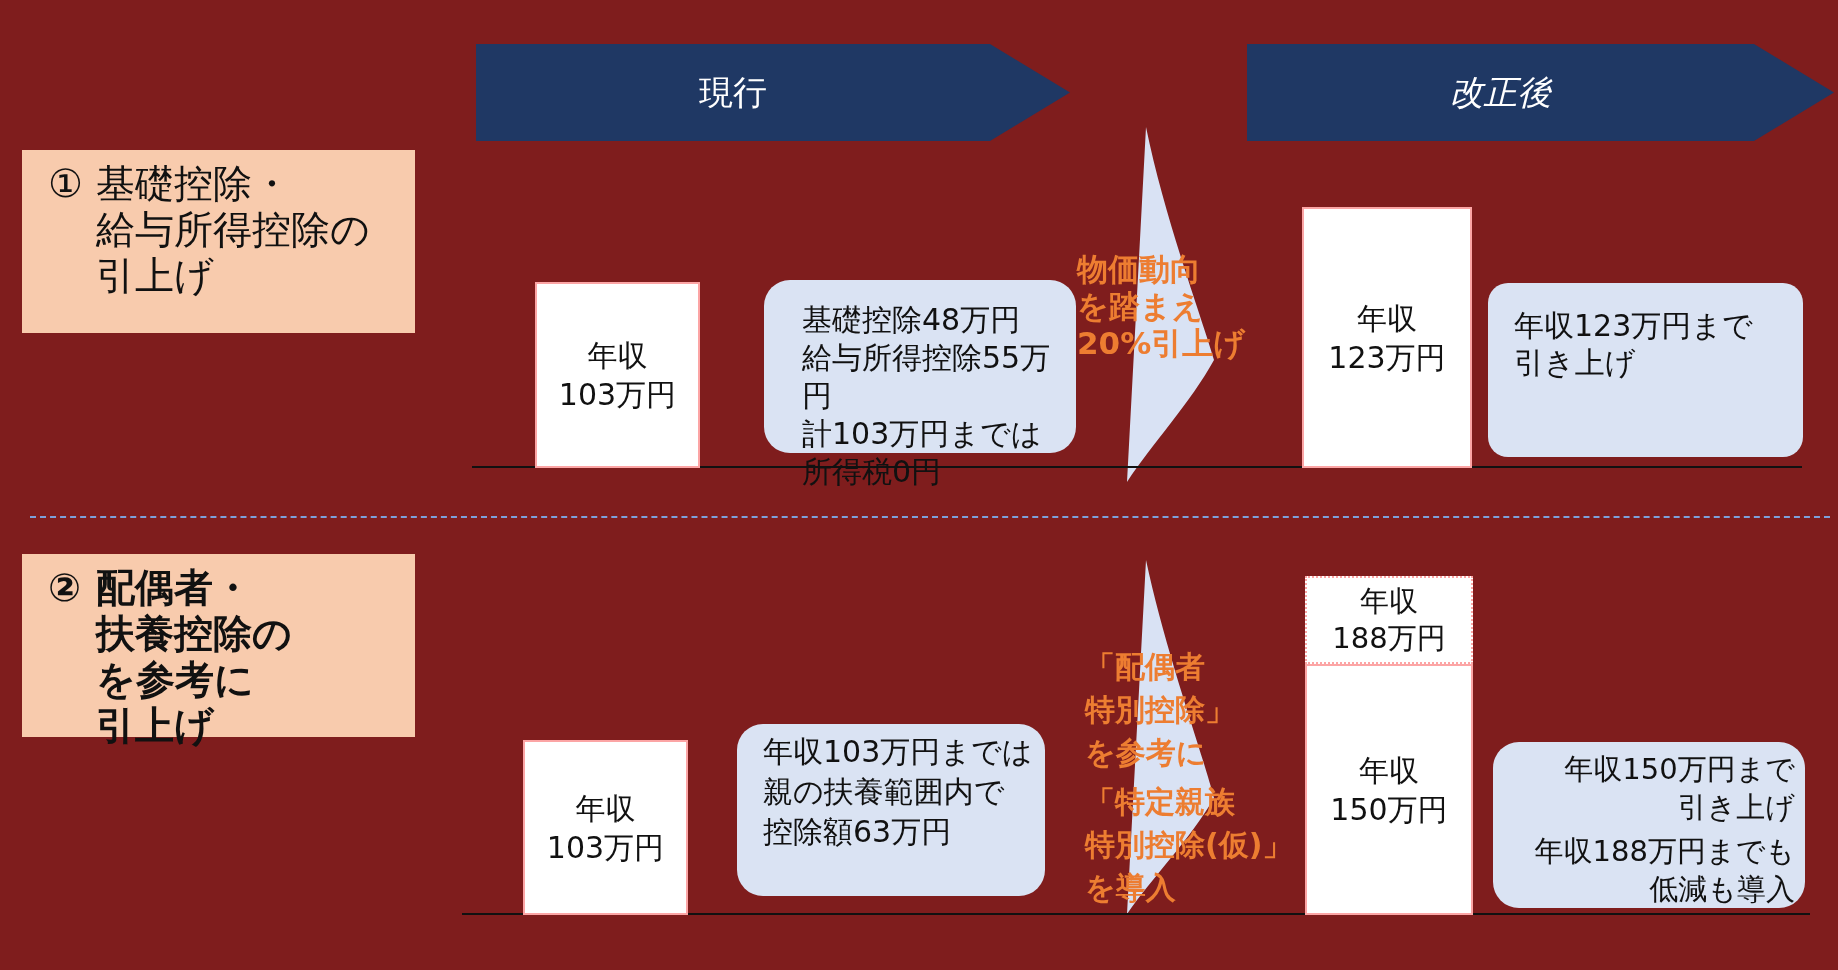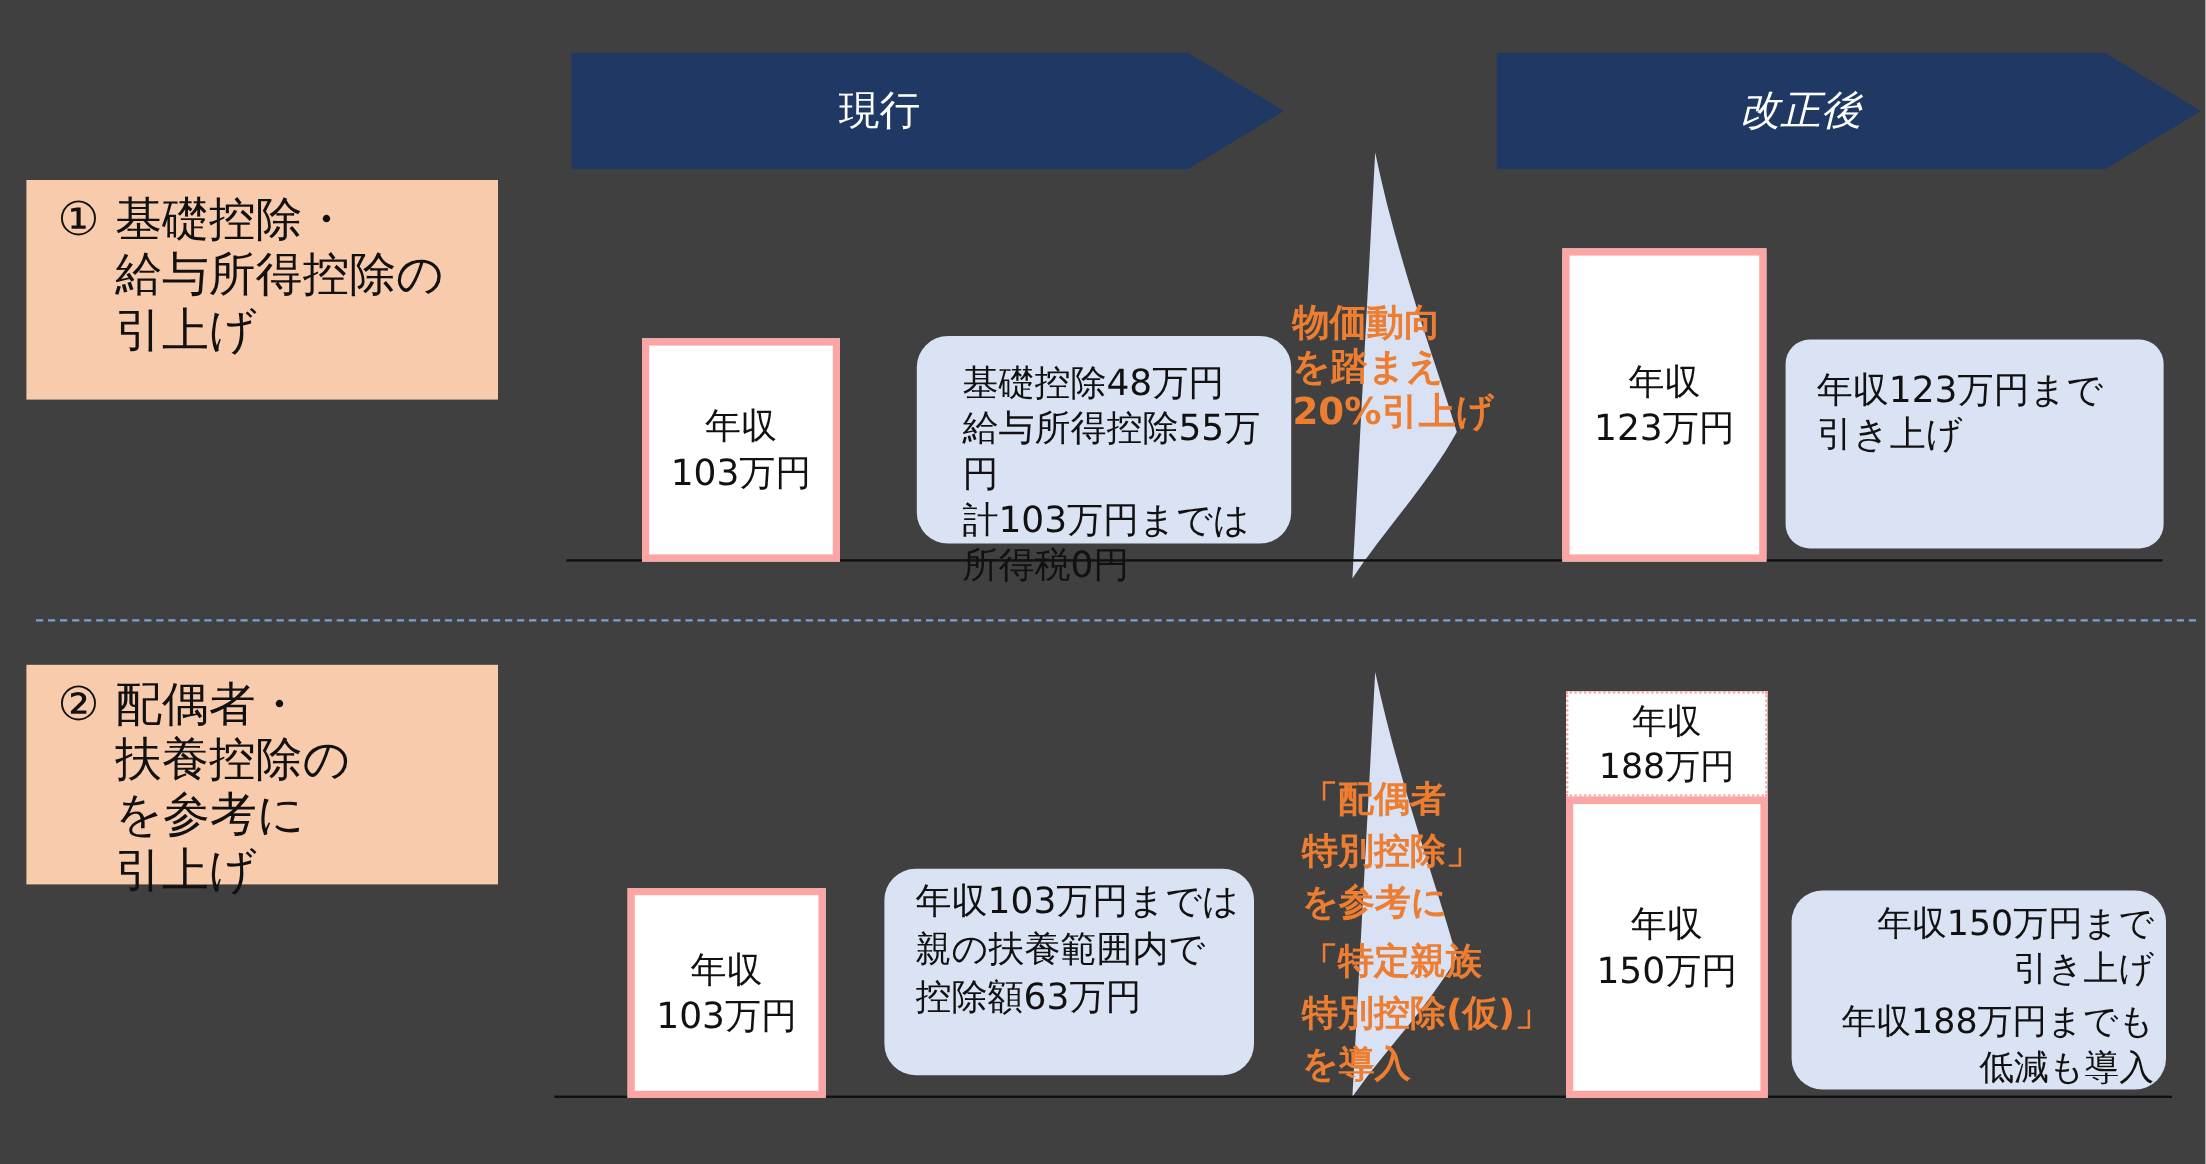--- a/index.html
+++ b/index.html
@@ -1,42 +1,42 @@
 <!DOCTYPE html>
 <html><head>
 <meta charset="utf-8">
 <style>
   html,body { margin:0; padding:0; background:#fff; }
   .stage {
-    position:relative; width:1838px; height:970px; background:#404040;
+    position:relative; width:1838px; height:970px; background:#7f1d1d;
     font-family:"DejaVu Sans", sans-serif; color:#111; overflow:hidden;
   }
   
   .banner {
     position:absolute; top:44px; height:97px; background:#1f3864;
     color:#ffffff; font-size:34px; line-height:97px; text-align:center;
   }
   .banner-current { left:476px; width:594px;
     clip-path:polygon(0 0, 514px 0, 100% 50%, 514px 100%, 0 100%);
     padding-right:80px; box-sizing:border-box; }
   .banner-revised { left:1247px; width:587px;
     clip-path:polygon(0 0, 507px 0, 100% 50%, 507px 100%, 0 100%);
     padding-right:80px; box-sizing:border-box;font-style:italic; }
   
   .label-box {
     position:absolute; left:22px; width:393px; height:183px; background:#f8cbad;
     font-size:39px; line-height:46px; padding:11px 10px 0 26px; box-sizing:border-box;
   }
   .label-box-1 { top:150px; }
-  .label-box-2 { top:554px; }
+  .label-box-2 { top:554px;font-weight:bold; }
   .lbl-num { display:inline-block; width:48px; }
   .lbl-rest { margin-left:48px; }
   
   .bar {
-    position:absolute; background:#ffffff; border:6px solid #fca5a5; box-sizing:border-box;
+    position:absolute; background:#ffffff; border:2px solid #fca5a5; box-sizing:border-box;
     display:flex; flex-direction:column; align-items:center; justify-content:center;
     font-size:30px; line-height:39px; text-align:center;
   }
   .bar-1-cur { left:535px; top:282px; width:165px; height:186px; }
   .bar-1-rev { left:1302px; top:207px; width:170px; height:261px; }
   .bar-2-cur { left:523px; top:740px; width:165px; height:175px; }
   .bar-2-rev-upper { left:1305px; top:576px; width:168px; height:88px; border-style:dotted; border-width:2px; }
   .bar-2-rev-lower { left:1305px; top:664px; width:168px; height:251px; }
   .bar-2-rev-upper { font-size:29px; line-height:37px; }
   

